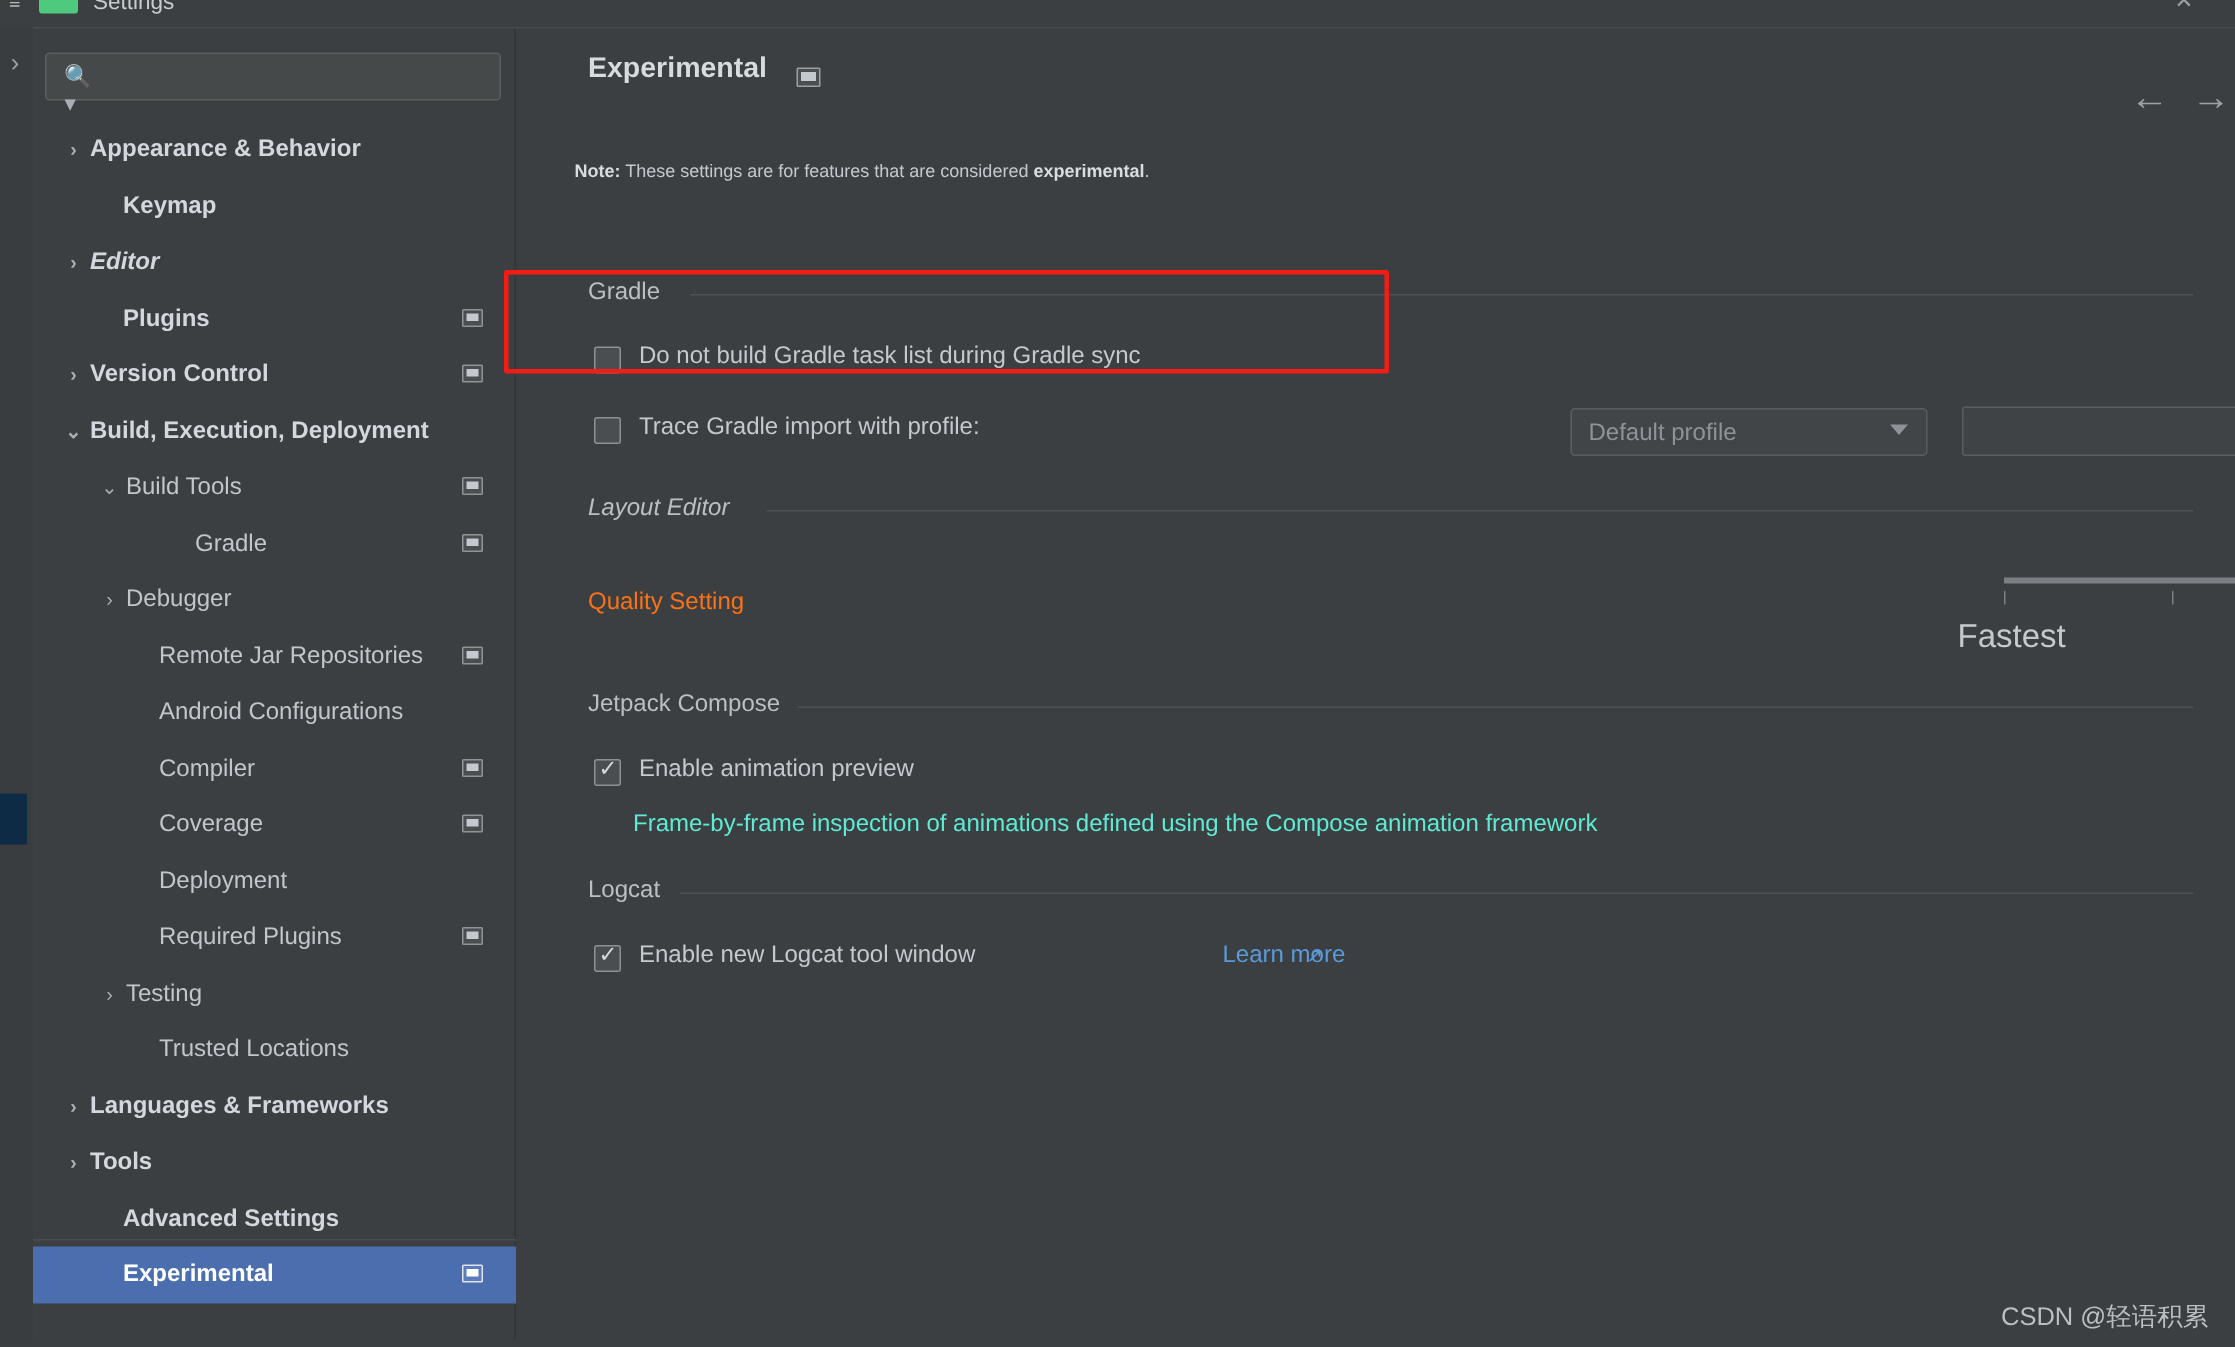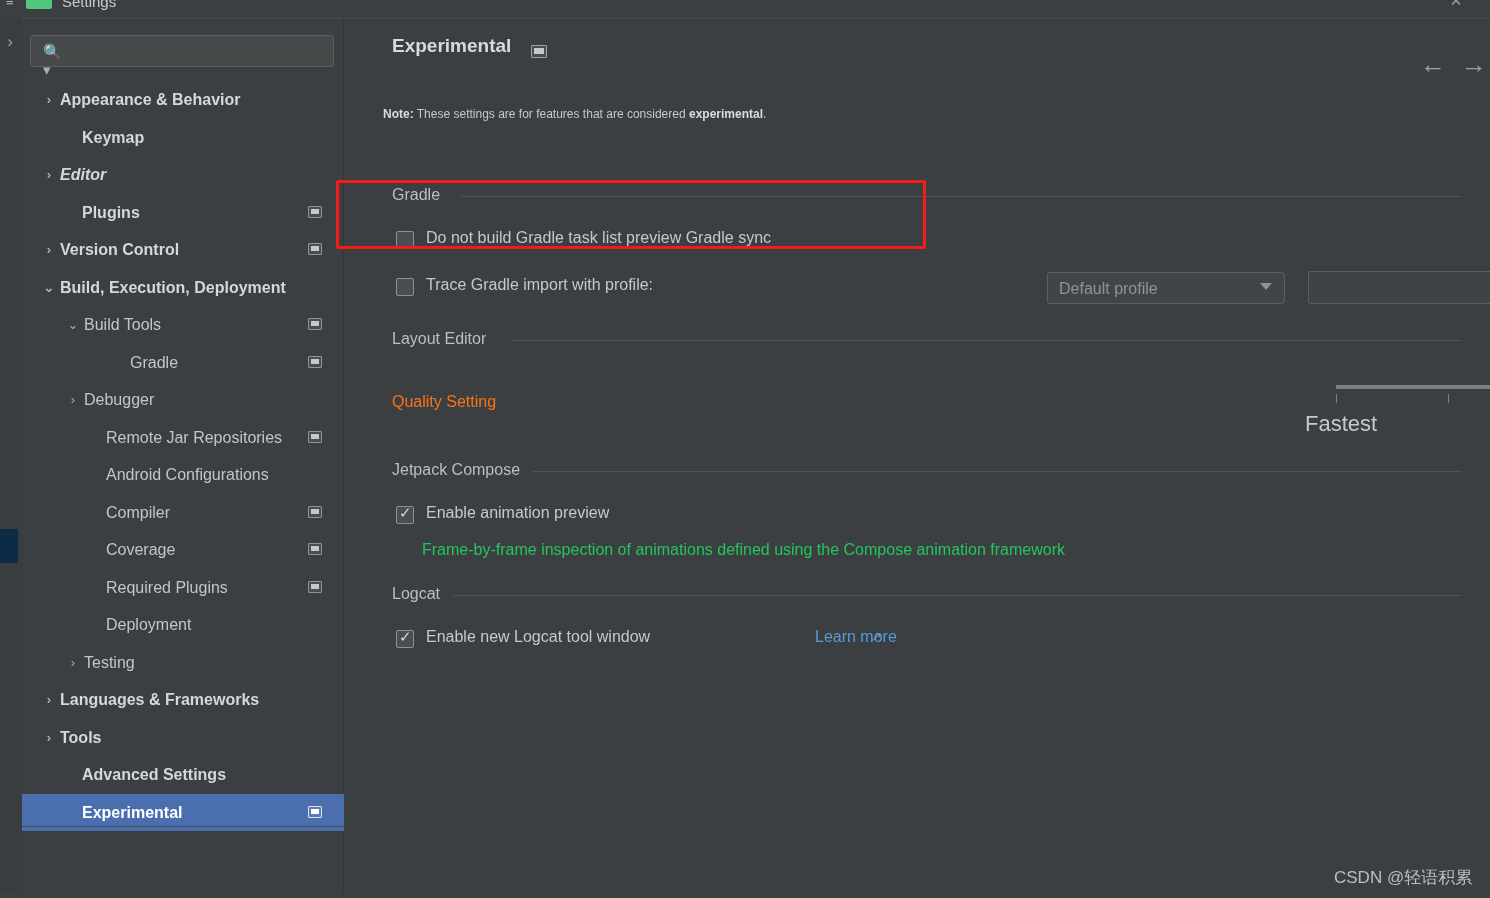--- a/index.html
+++ b/index.html
@@ -172,21 +172,21 @@
   }
   .slider-ticks { position:absolute; left:991px; top:375px; width:447px; height:9px; }
   .slider-ticks span { position:absolute; top:0; width:1px; height:9px; background:#7a7f83; }
   .slider-min, .slider-max {
     position:absolute; top:392px; height:24px;
     color:#c3c9cf; font-size:22px; white-space:nowrap;
   }
   .slider-min { left:960px; }
 
   .subtext {
-    position:absolute; color:#22c55e; font-size:16px; white-space:nowrap; height:22px;
+    position:absolute; color:#5eead4; font-size:16px; white-space:nowrap; height:22px;
   }
   .link {
     position:absolute; color:#5a9ad8; font-size:16px; white-space:nowrap; height:22px;
   }
   .link-arrow {
     position:absolute; color:#5a9ad8; font-size:13px;
   }
 
   .watermark {
     position:absolute; left:1334px; top:866px; height:24px;
@@ -267,29 +267,32 @@
           </div>
           <div class="tree-row">
             <span class="label" style="left: 84px;">Compiler</span>
             <span class="cfg-icon"></span>
           </div>
           <div class="tree-row">
             <span class="label" style="left: 84px;">Coverage</span>
             <span class="cfg-icon"></span>
           </div>
           <div class="tree-row">
+            <span class="label" style="left: 84px;">Deployment</span>
+          </div>
+          <div class="tree-row">
             <span class="label" style="left: 84px;">Required Plugins</span>
             <span class="cfg-icon"></span>
-          </div>
-          <div class="tree-row">
-            <span class="label" style="left: 84px;">Deployment</span>
           </div>
           <div class="tree-row">
             <span class="arrow" style="left: 42px;">›</span>
             <span class="label" style="left: 62px;">Testing</span>
+          </div>
+          <div class="tree-row">
+            <span class="label" style="left: 84px;">Trusted Locations</span>
           </div>
           <div class="tree-row bold">
             <span class="arrow" style="left: 18px;">›</span>
             <span class="label" style="left: 38px;">Languages &amp; Frameworks</span>
           </div>
           <div class="tree-row bold">
             <span class="arrow" style="left: 18px;">›</span>
             <span class="label" style="left: 38px;">Tools</span>
           </div>
           <div class="tree-row bold">
@@ -311,35 +314,35 @@
       <div class="nav-fwd">→</div>
 
       <div class="note">
         <b>Note:</b><span> These settings are for features that are considered </span><b>experimental</b><span>.</span>
       </div>
 
       <div class="group" style="top:167px;">Gradle</div>
       <div class="group-rule" style="left:115px; top:177px; width:1002px;"></div>
 
       <div class="chk" style="left:51px; top:212px;"></div>
-      <div class="chk-label" style="left:81px; top:210px;">Do not build Gradle task list preview Gradle sync</div>
+      <div class="chk-label" style="left:81px; top:210px;">Do not build Gradle task list during Gradle sync</div>
 
       <div class="chk" style="left:51px; top:259px;"></div>
       <div class="chk-label" style="left:81px; top:257px;">Trace Gradle import with profile:</div>
 
       <div class="combo">
         <div class="combo-text">Default profile</div>
         <div class="combo-arrow"></div>
       </div>
 
       <div class="textfield">
         
       </div>
 
-      <div class="group" style="top:311px;">Layout Editor</div>
+      <div class="group" style="top:311px;font-style:italic;">Layout Editor</div>
       <div class="group-rule" style="left:166px; top:321px; width:951px;"></div>
 
       <div class="chk-label" style="left:47px; top:374px; color:#f97316;">Quality Setting</div>
 
       <div class="slider-track"></div>
       <div class="slider-ticks" id="slider-ticks">
           <span style="left: 0px;"></span>
           <span style="left: 112px;"></span>
         </div>
 

